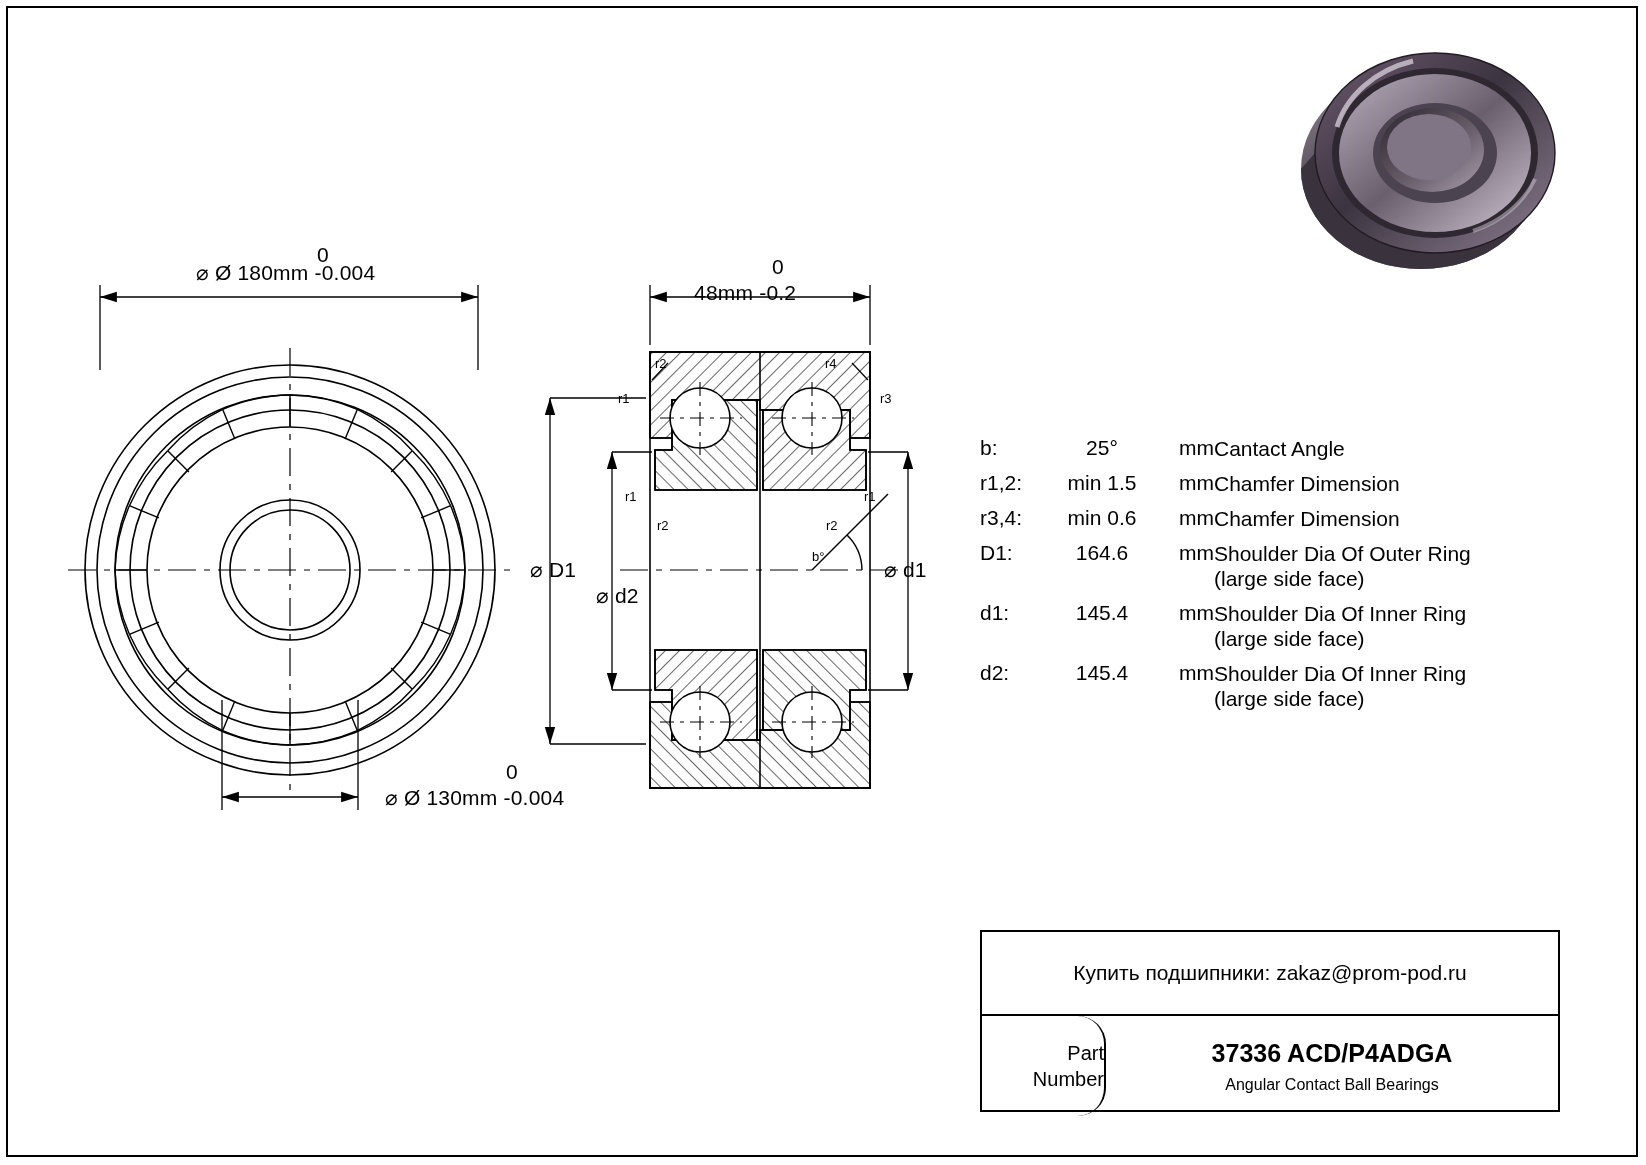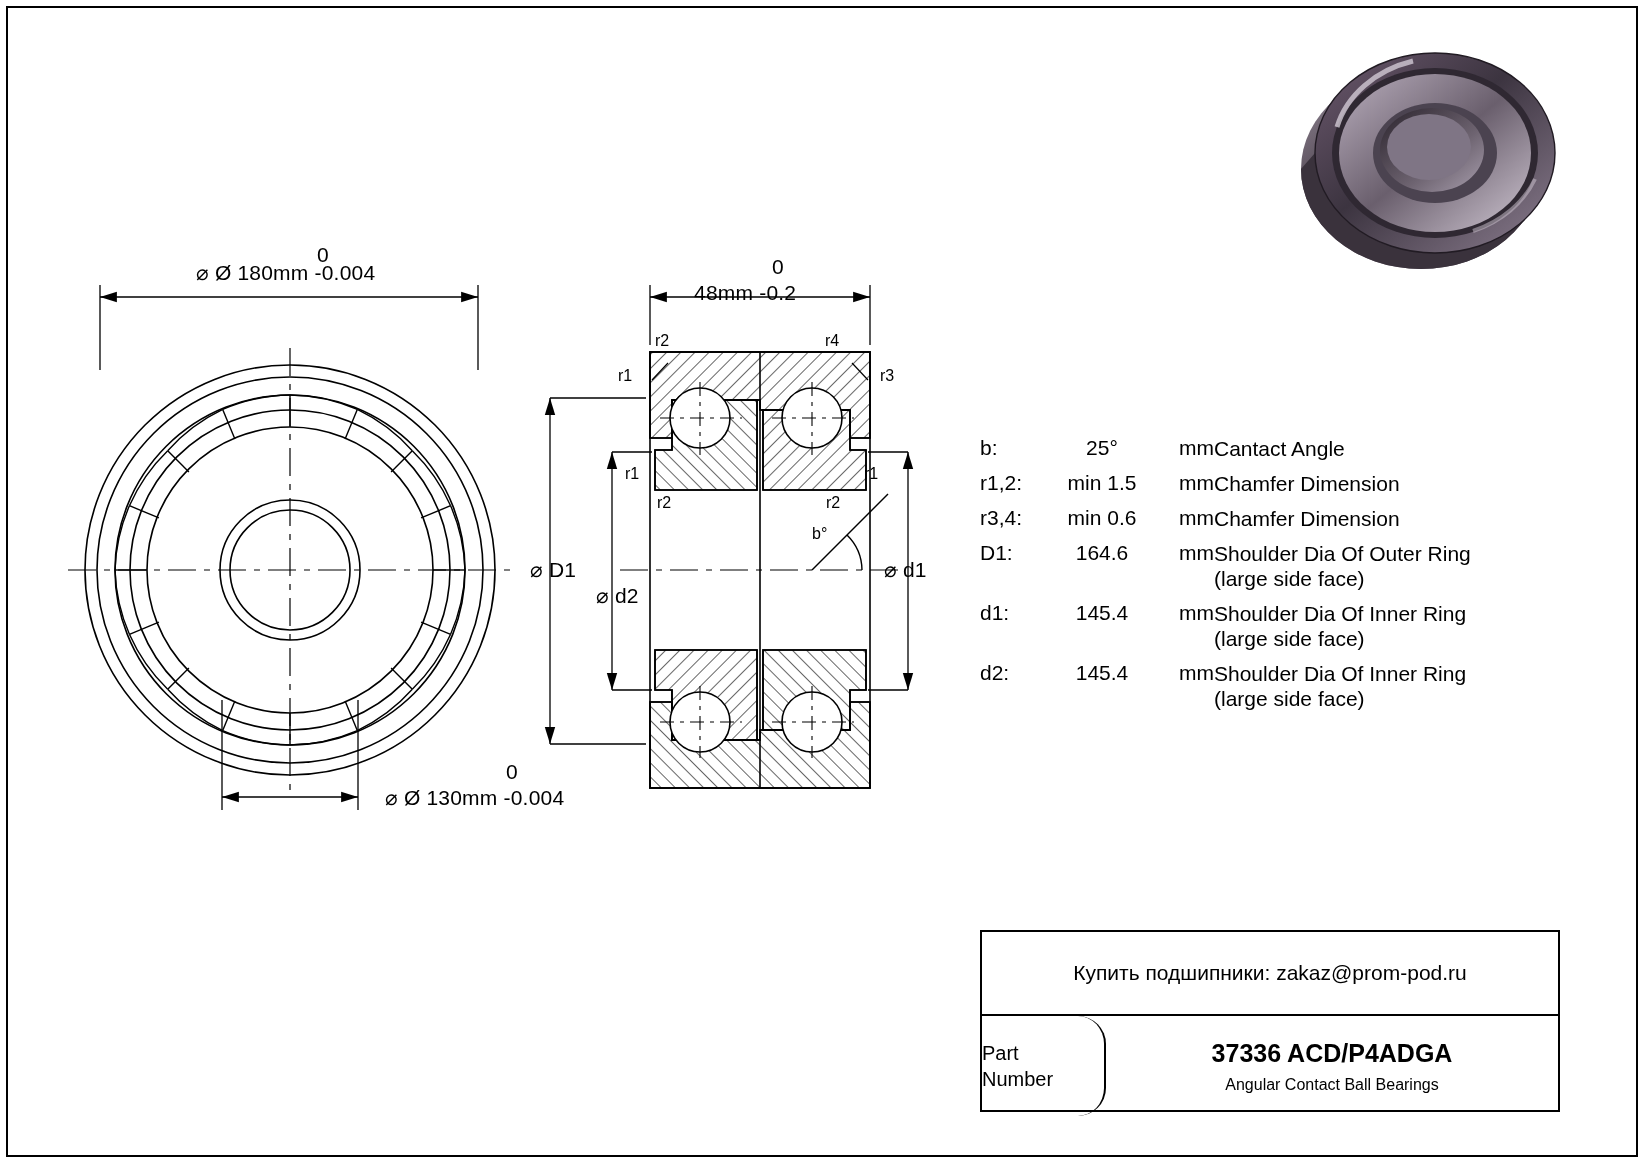--- a/index.html
+++ b/index.html
@@ -36,22 +36,23 @@
     pointer-events: none;
   }
   .dimtext {
     position: absolute;
     font-size: 21px;
     letter-spacing: .2px;
     white-space: nowrap;
   }
   .lbl {
     position: absolute;
-    font-size: 16px;
+    font-size: 13px;
     white-space: nowrap;
+    margin-top: 24px;
   }
   
   #spec {
     position: absolute;
     left: 980px;
     top: 436px;
     width: 580px;
   }
   #spec .row {
     display: flex;
@@ -100,21 +101,21 @@
   }
   #tb-bottom {
     height: 100px;
     display: flex;
   }
   #tb-part-label {
     width: 122px;
     border-right: 2px solid #000;
     display: flex;
     flex-direction: column;
-    align-items: flex-start;
+    align-items: flex-end;
     justify-content: center;
     font-size: 20px;
     line-height: 26px;
     border-radius: 28px;
   }
   #tb-part-value {
     flex: 1;
     display: flex;
     flex-direction: column;
     align-items: center;

